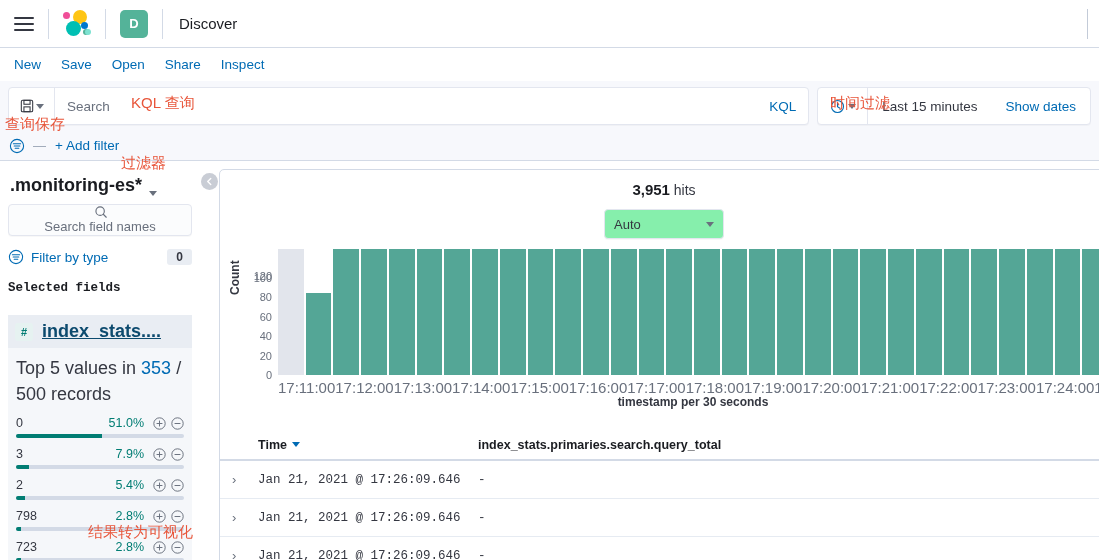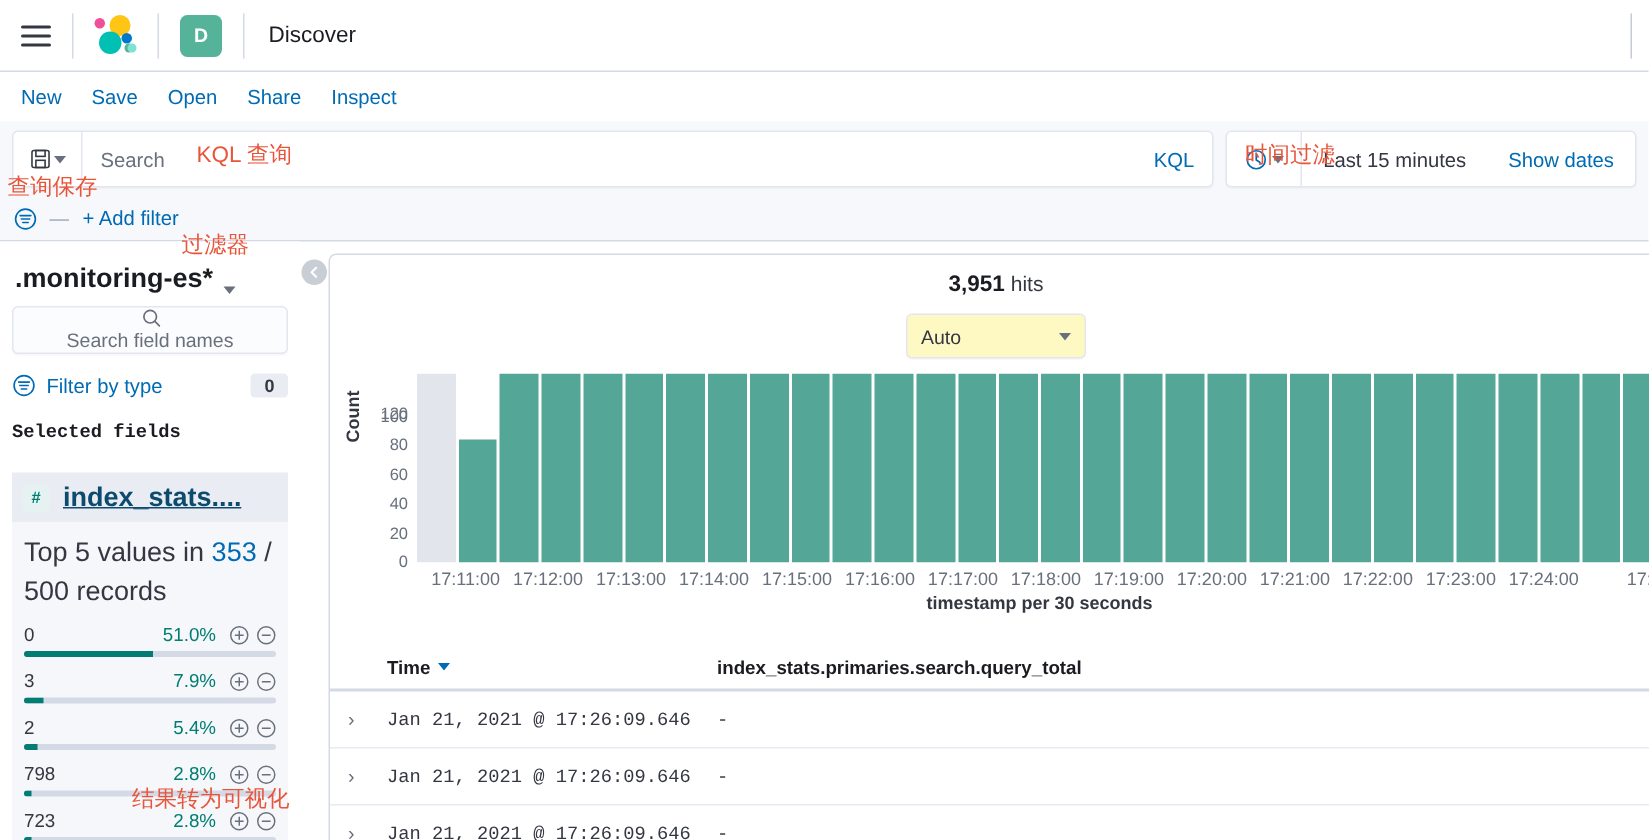--- a/index.html
+++ b/index.html
@@ -230,21 +230,21 @@
     font-size: 14px; color: #343741;
   }
   .hits-line b { font-size: 15px; font-weight: bold; color: #1a1c21; }
   .range-line {
     display: flex; align-items: center; justify-content: center;
     gap: 10px; margin-top: 11px;
   }
   .range-text { font-size: 13px; color: #343741; }
   .interval-select {
     border: 1px solid #e3e6ef; border-radius: 4px;
-    background: #fef9c3;
+    background: #86efac;
     height: 30px; width: 120px;
     display: flex; align-items: center; justify-content: space-between;
     padding: 0 9px; font-size: 13px; color: #343741; cursor: pointer;
     box-shadow: 0 1px 1px rgba(0,0,0,0.03);
   }
 
   
   .chart-area {
     position: relative;
     margin-top: 6px;
@@ -270,22 +270,22 @@
     display: flex; align-items: flex-end;
     gap: 2px; overflow: hidden;
   }
   .bar { background: #54a696; flex: 1 1 0; min-width: 0; }
   .bar.ghost { background: #e2e5ec; }
   .x-ticks {
     position: absolute; left: 58px; top: 134px; right: 0; height: 16px;
     display: flex;
   }
   .x-tick {
-    font-size: 12px; color: #69707d; flex: 1 1 0;
-    text-align: right; white-space: nowrap;
+    font-size: 15px; color: #69707d; flex: 1 1 0;
+    text-align: center; white-space: nowrap;
   }
   .x-axis-title {
     position: absolute; left: 58px; right: 0; top: 150px;
     text-align: center; font-size: 12px; font-weight: bold; color: #343741;
   }
 
   
   .doctable { position: absolute; left: 0; right: 0; top: 260px; }
   .dt-head {
     display: flex; align-items: center;

